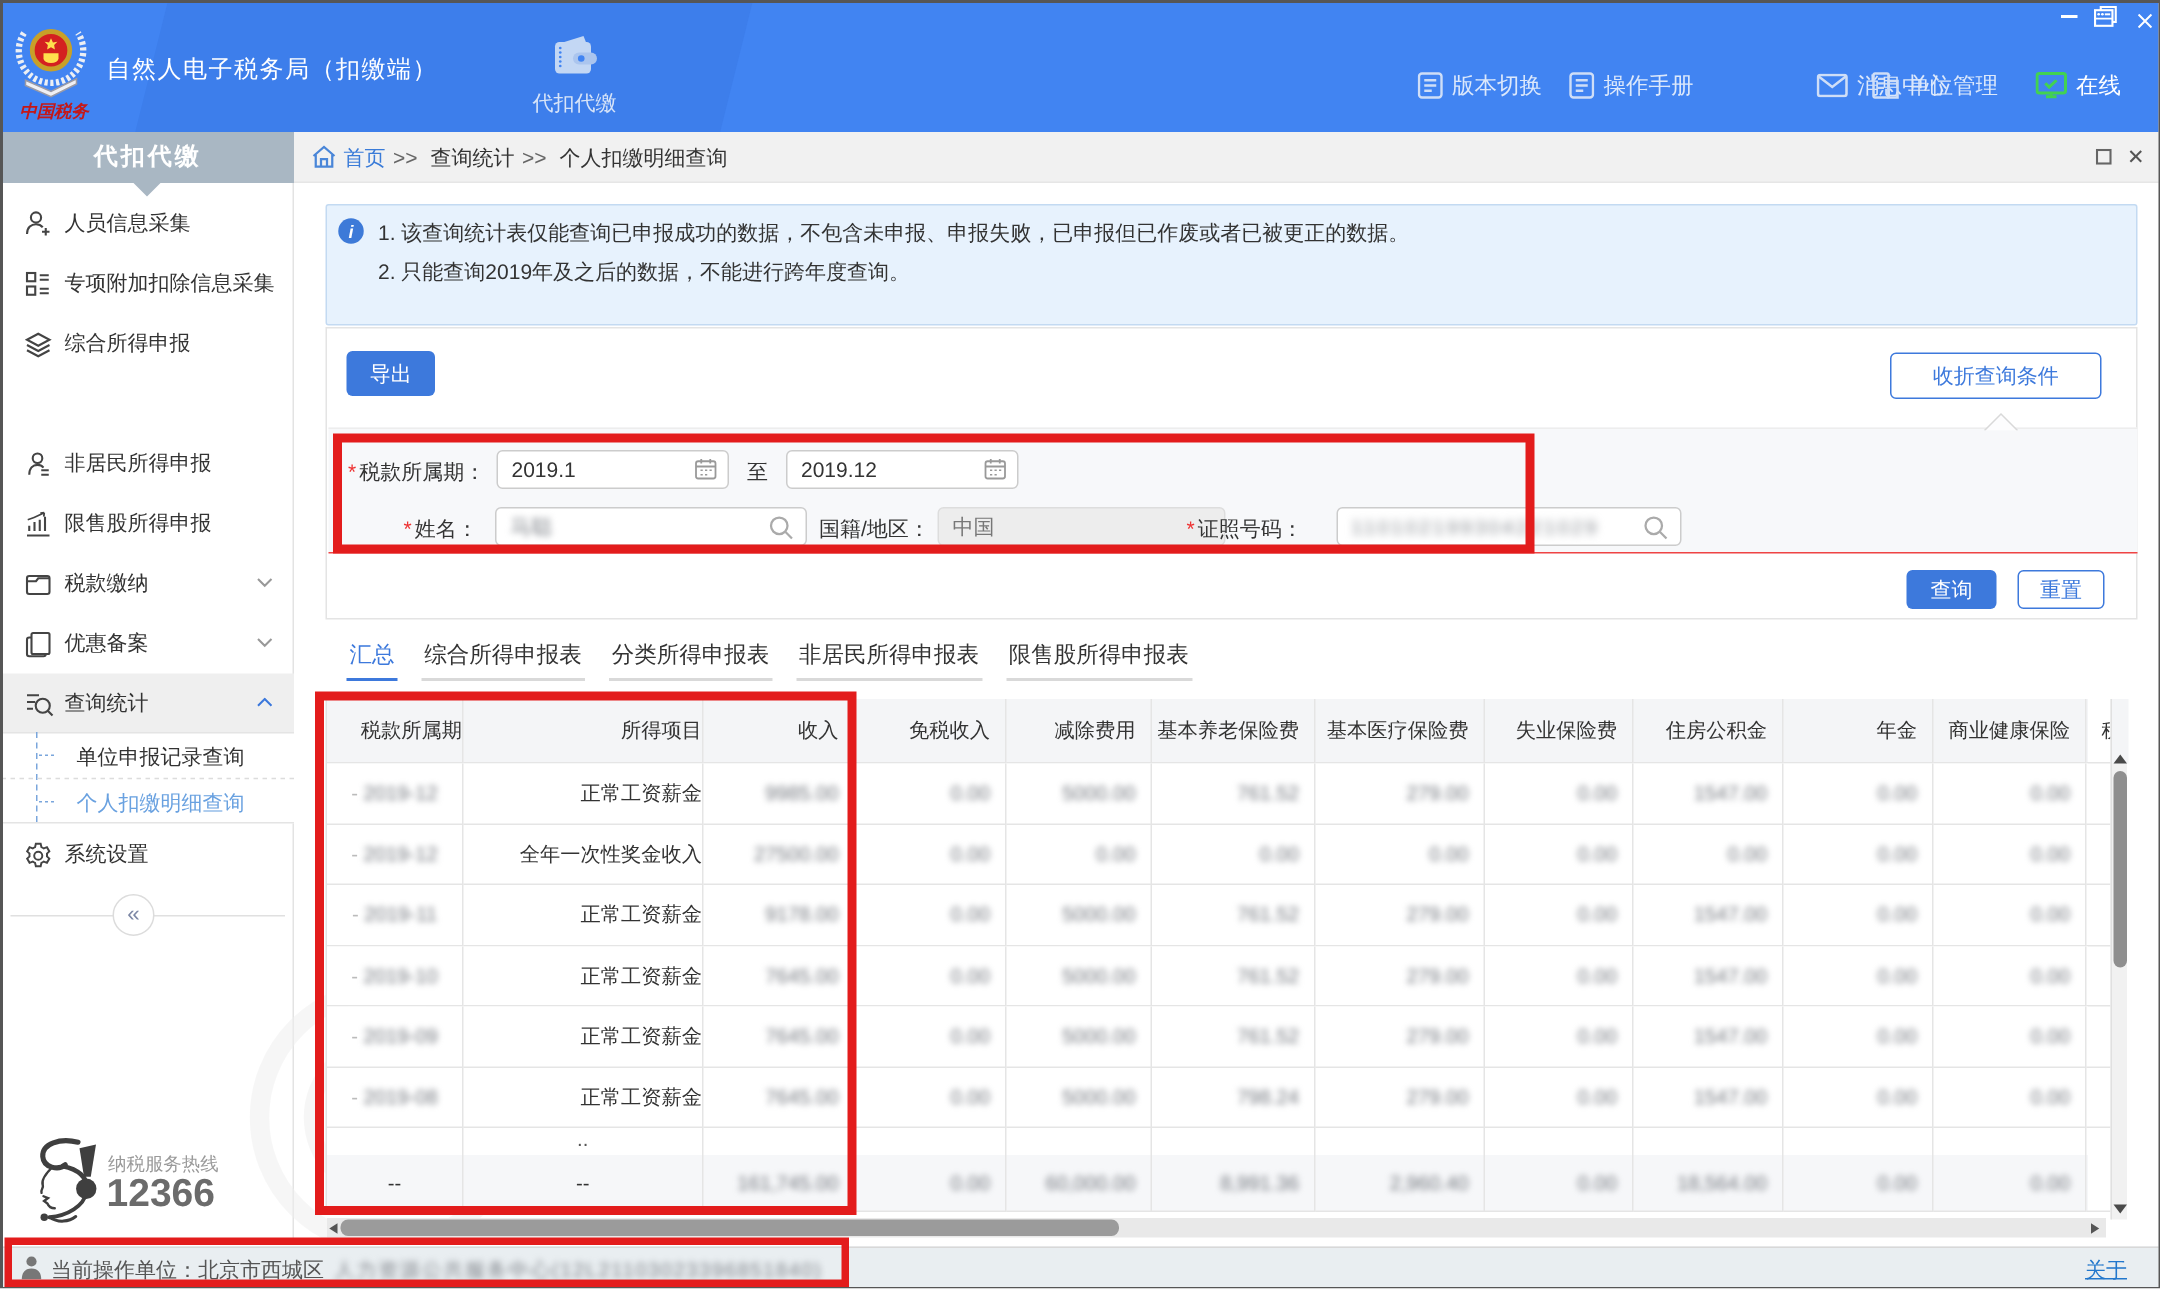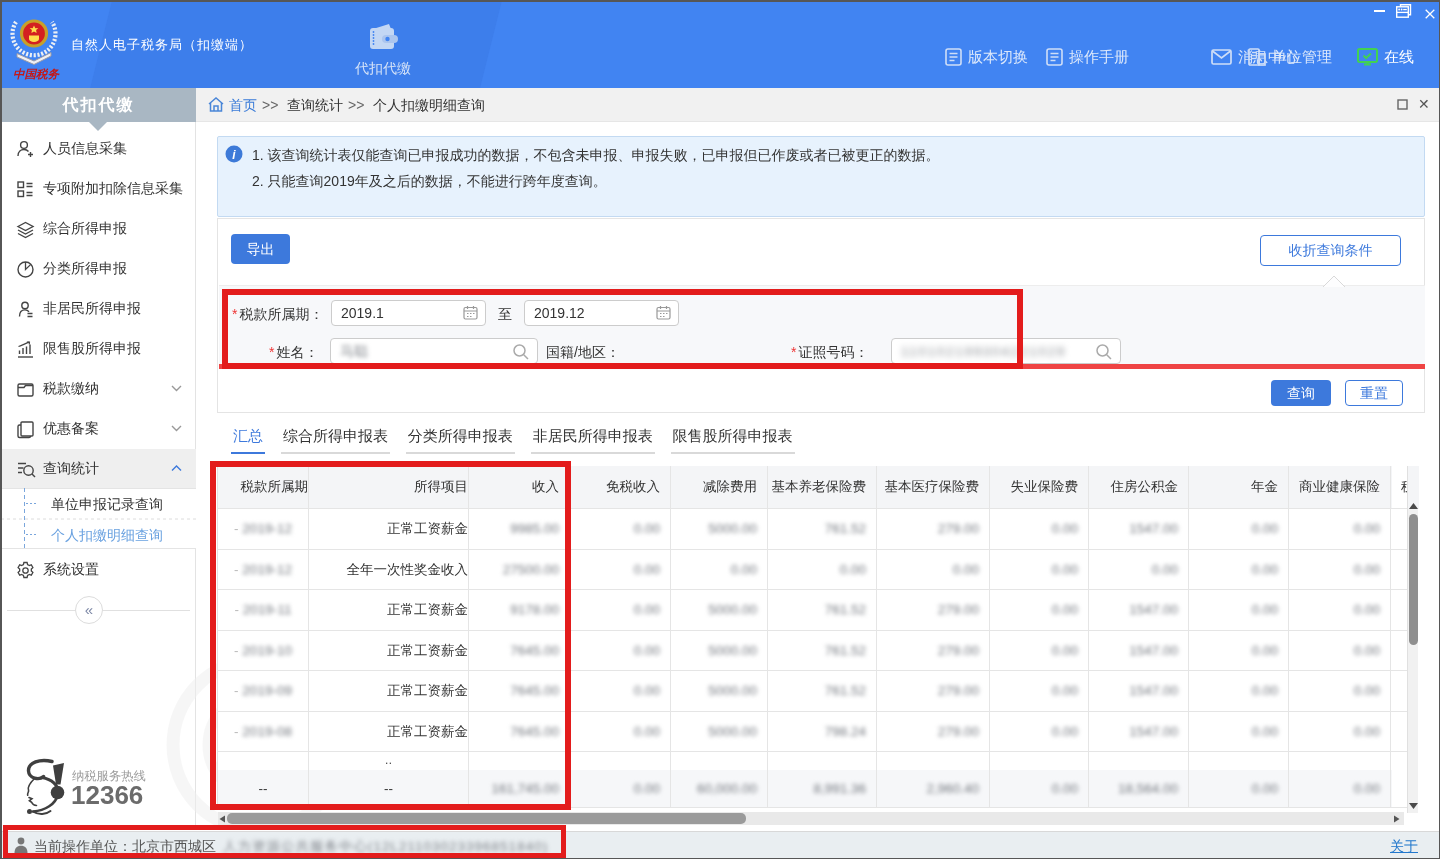--- a/index.html
+++ b/index.html
@@ -7,21 +7,21 @@
 body { font-family:"Liberation Sans", sans-serif; font-size:14px; color:#333; background:#fff; position:relative; }
 
 
 #win { position:absolute; left:0; top:0; width:1440px; height:859px; }
 #frame { position:absolute; left:0; top:0; width:1440px; height:859px; border:1px solid #565656; border-left-width:2px; border-top-width:2px; z-index:99; pointer-events:none; }
 
 
 #header { position:absolute; left:1px; top:1px; width:1438px; height:87px; background:#4184f2; overflow:hidden; }
 #hdr-shade { position:absolute; left:100px; top:0; width:390px; height:87px; background:rgba(30,80,190,.12); transform:skewX(-14deg); }
 #logo { position:absolute; left:7px; top:7px; }
-#title { position:absolute; left:70px; top:35px; font-size:13px; color:#fff; letter-spacing:1px; }
+#title { position:absolute; left:70px; top:35px; font-size:16px; color:#fff; letter-spacing:1px; }
 #wtab { position:absolute; left:351px; top:21px; width:62px; text-align:center; }
 #wtab .wicon { margin:0 auto; }
 #wtab .wtxt { color:#d7e4f8; font-size:14px; margin-top:9px; white-space:nowrap; }
 .hmenu { position:absolute; top:46px; height:20px; color:#dce8fb; font-size:15px; display:flex; align-items:center; gap:6px; }
 .winbtn { position:absolute; color:#fff; }
 
 
 #sidebar { position:absolute; left:1px; top:88px; width:195px; height:738px; background:#fff; border-right:1px solid #e3e3e3; }
 #sbtab { position:absolute; left:0; top:0; width:195px; height:34px; background:#a9b7c3; color:#fff; font-size:16px; font-weight:bold; text-align:center; line-height:34px; letter-spacing:2px; }
 #sbtab:after { content:""; position:absolute; left:88px; top:34px; border:9px solid transparent; border-top:9px solid #a9b7c3; border-bottom:none; }
@@ -42,21 +42,21 @@
 #crumb { position:absolute; left:196px; top:88px; width:1243px; height:34px; background:#f1f1f1; border-bottom:1px solid #e6e6e6; }
 #crumb .t { position:absolute; top:9px; font-size:14px; }
 
 
 #content { position:absolute; left:196px; top:122px; width:1243px; height:704px; }
 #infobox { position:absolute; left:21px; top:14px; width:1208px; height:81px; background:#e7f2fd; border:1px solid #c3daf2; border-radius:2px; font-size:14px; color:#333; }
 #infobox .ln { position:absolute; left:34px; white-space:nowrap; }
 #qbox { position:absolute; left:21px; top:96px; width:1208px; height:195px; border:1px solid #e4e4e4; background:#fff; }
 .btn-blue { position:absolute; background:#3d79dc; color:#fff; border-radius:4px; font-size:14px; text-align:center; }
 .btn-line { position:absolute; background:#fff; color:#3d79dc; border:1px solid #3d79dc; border-radius:4px; font-size:14px; text-align:center; }
-#grayform { position:absolute; left:1px; top:66px; width:1206px; height:84px; background:#f7f8fa; border-top:1px solid #ededed; border-bottom:5px solid #ef4444; }
+#grayform { position:absolute; left:1px; top:66px; width:1206px; height:84px; background:#f7f8fa; border-top:1px solid #ededed; border-bottom:1px solid #ef4444; }
 
 .flabel { position:absolute; font-size:14px; color:#333; white-space:nowrap; }
 .star { color:#e33; margin-right:2px; }
 .inp { position:absolute; height:26px; background:#fff; border:1px solid #ccc; border-radius:4px; font-size:14px; color:#333; line-height:24px; padding-left:9px; }
 .inp.dis { background:#ededed; border-color:#ddd; color:#777; }
 .blur1 { filter:blur(2px); color:#82868c; }
 .blur2 { filter:blur(2.2px); color:#74787f; }
 .inp svg.ric { position:absolute; right:7px; top:4px; }
 
 
@@ -194,27 +194,20 @@
         </svg></span>
     <span class="tx">综合所得申报</span>
   </div>
   <div class="mi" style="top:81px">
     <span class="ic"><svg width="19" height="19" viewBox="0 0 19 19" fill="none" stroke="#444" stroke-width="1.4">
           <rect x="2" y="2" width="5.5" height="5.5"></rect>
           <rect x="2" y="11" width="5.5" height="5.5"></rect>
           <path d="M10.5 3.5 h6 M10.5 6.5 h6 M10.5 12.5 h6 M10.5 15.5 h6"></path>
         </svg></span>
     <span class="tx">专项附加扣除信息采集</span>
-  </div>
-  <div class="mi" style="top:161px">
-    <span class="ic"><svg width="19" height="19" viewBox="0 0 19 19" fill="none" stroke="#444" stroke-width="1.4">
-          <circle cx="9.5" cy="9.5" r="7.5"></circle>
-          <path d="M9.5 2 V9.5 L14.8 4.4" stroke-width="1.3"></path>
-        </svg></span>
-    <span class="tx">分类所得申报</span>
   </div>
   <div class="mi" style="top:201px">
     <span class="ic"><svg width="19" height="19" viewBox="0 0 19 19" fill="none" stroke="#444" stroke-width="1.4">
           <circle cx="9" cy="5.5" r="3.2"></circle>
           <path d="M3.5 16.5 c0-4.5 2.6-6.6 5.5-6.6 1.6 0 3 .6 4 1.8"></path>
           <path d="M11.5 13.5 h5 M11.5 16.5 h5"></path>
         </svg></span>
     <span class="tx">非居民所得申报</span>
   </div>
   <div class="mi" style="top:241px">
@@ -342,20 +335,21 @@
             <rect x="1" y="2.5" width="13" height="11.5" rx="1.5"></rect>
             <path d="M1 6 h13 M4.5 1 v3 M10.5 1 v3"></path>
             <path d="M4 8.5 h1.5 M7 8.5 h1.5 M10 8.5 h1.5 M4 11.5 h1.5 M7 11.5 h1.5" stroke-width="1.1"></path>
           </svg></div>
       <div class="flabel" style="left:50px;top:58px;"><span class="star">*</span>姓名：</div>
       <div class="inp" style="left:111px;top:52px;width:208px;"><span class="blur1">马聪</span><svg class="ric" width="18" height="18" viewBox="0 0 18 18" fill="none" stroke="#aaa" stroke-width="1.5">
             <circle cx="7.5" cy="7.5" r="5.5"></circle>
             <path d="M11.7 11.7 L16 16"></path>
           </svg></div>
       <div class="flabel" style="left:327px;top:58px;">国籍/地区：</div>
+      <div class="inp dis" style="left:406px;top:52px;width:192px;">中国</div>
       <div class="flabel" style="left:572px;top:58px;"><span class="star">*</span>证照号码：</div>
       <div class="inp" style="left:672px;top:52px;width:230px;"><span style="filter:blur(3px);color:#82868c;font-size:13px;letter-spacing:2px;">110102199304221029</span><svg class="ric" width="18" height="18" viewBox="0 0 18 18" fill="none" stroke="#aaa" stroke-width="1.5">
             <circle cx="7.5" cy="7.5" r="5.5"></circle>
             <path d="M11.7 11.7 L16 16"></path>
           </svg></div>
     </div>
     <div class="btn-blue" style="left:1053px;top:161px;width:60px;height:26px;line-height:26px;">查询</div>
     <div class="btn-line" style="left:1127px;top:161px;width:58px;height:26px;line-height:24px;">重置</div>
   </div>
   <div id="tabs">

